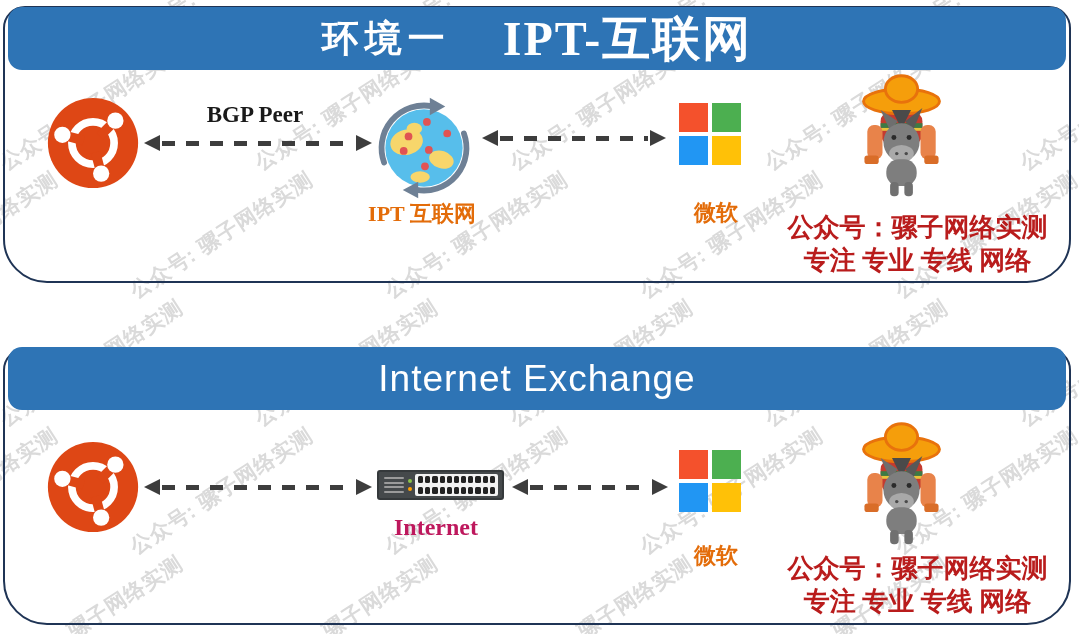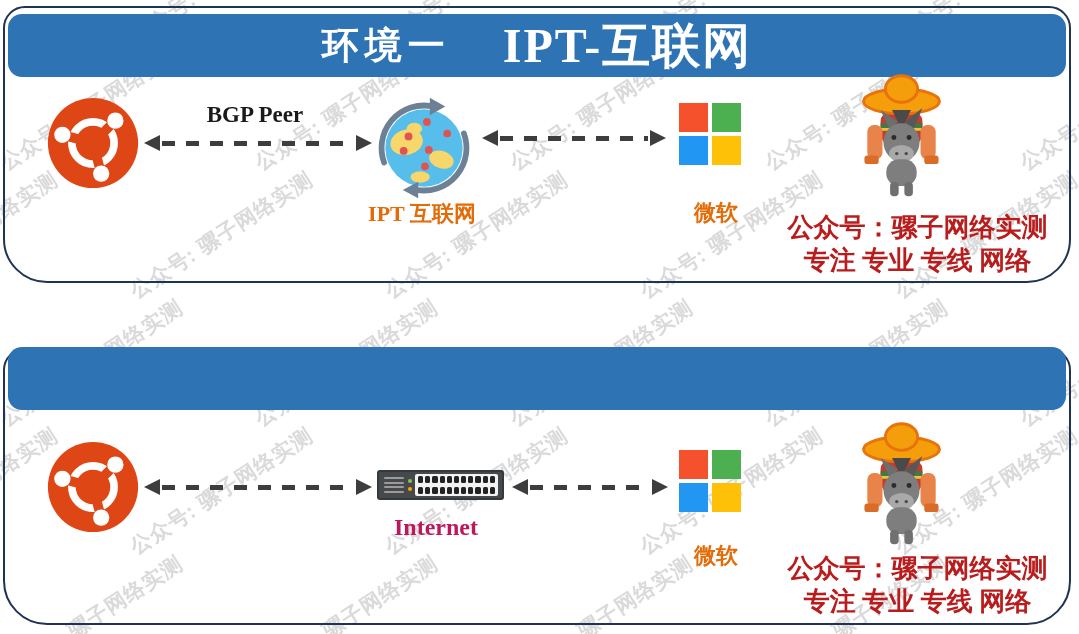--- a/index.html
+++ b/index.html
@@ -14,21 +14,21 @@
 
   
   .panel-border { position:absolute; left:3px; width:1068px; height:277px; z-index:2;
         border:2.5px solid #1f3455; border-radius:22px 22px 44px 44px; background:transparent; }
   .panel1-border { top:6px; }
   .panel2-border { top:348px; }
 
   .panel-header { position:absolute; left:8px; width:1058px; height:63px; z-index:3;
         background:#2e74b5; border-radius:14px; display:flex; align-items:center;
         justify-content:center; gap:52px; color:#ffffff; }
-  .header1 { top:14px; }
+  .header1 { top:7px; }
   .header2 { top:347px; }
   .title-cn { font-family:"Liberation Serif","DejaVu Serif",serif; font-size:37px; font-weight:600; letter-spacing:6px; }
   .title-serif { font-family:"Liberation Serif","DejaVu Serif",serif; font-size:48px; font-weight:600; letter-spacing:2px; }
   .title-sans { font-family:"Liberation Sans","DejaVu Sans",sans-serif; font-size:37px; font-weight:400; letter-spacing:1px; }
 
   .abs { position:absolute; z-index:3; }
 
   
   .dash-arrow { display:flex; align-items:center; height:16px; }
   .ah-left { width:0; height:0; border-top:8px solid transparent; border-bottom:8px solid transparent;
@@ -188,20 +188,21 @@
     <rect x="38" y="118" width="9" height="15" rx="4" fill="#707070"></rect>
     <rect x="53" y="118" width="9" height="15" rx="4" fill="#707070"></rect>
   </svg>
 
   <div class="abs promo" style="left:765px; top:210px; width:305px;">公众号：骡子网络实测</div>
   <div class="abs promo" style="left:765px; top:243px; width:305px;">专注 专业 专线 网络</div>
 
   <div class="panel-border panel2-border"></div>
 
   <div class="panel-header header2">
+    <span class="title-sans">Internet Exchange</span>
   </div>
 
   <svg class="abs" style="left:45px; top:439px;" width="96" height="96" viewBox="0 0 100 100">
     <circle cx="50" cy="50" r="47" fill="#de4715"></circle>
     <circle cx="50" cy="50" r="22" fill="none" stroke="#ffffff" stroke-width="8"></circle>
     <line x1="57.1" y1="42.9" x2="74.0" y2="26.0" stroke="#de4715" stroke-width="10"></line>
     <line x1="40.3" y1="47.4" x2="17.2" y2="41.2" stroke="#de4715" stroke-width="10"></line>
     <line x1="52.6" y1="59.7" x2="58.8" y2="82.8" stroke="#de4715" stroke-width="10"></line>
     <circle cx="73.3" cy="26.7" r="8.5" fill="#ffffff"></circle>
     <circle cx="18.1" cy="41.5" r="8.5" fill="#ffffff"></circle>

